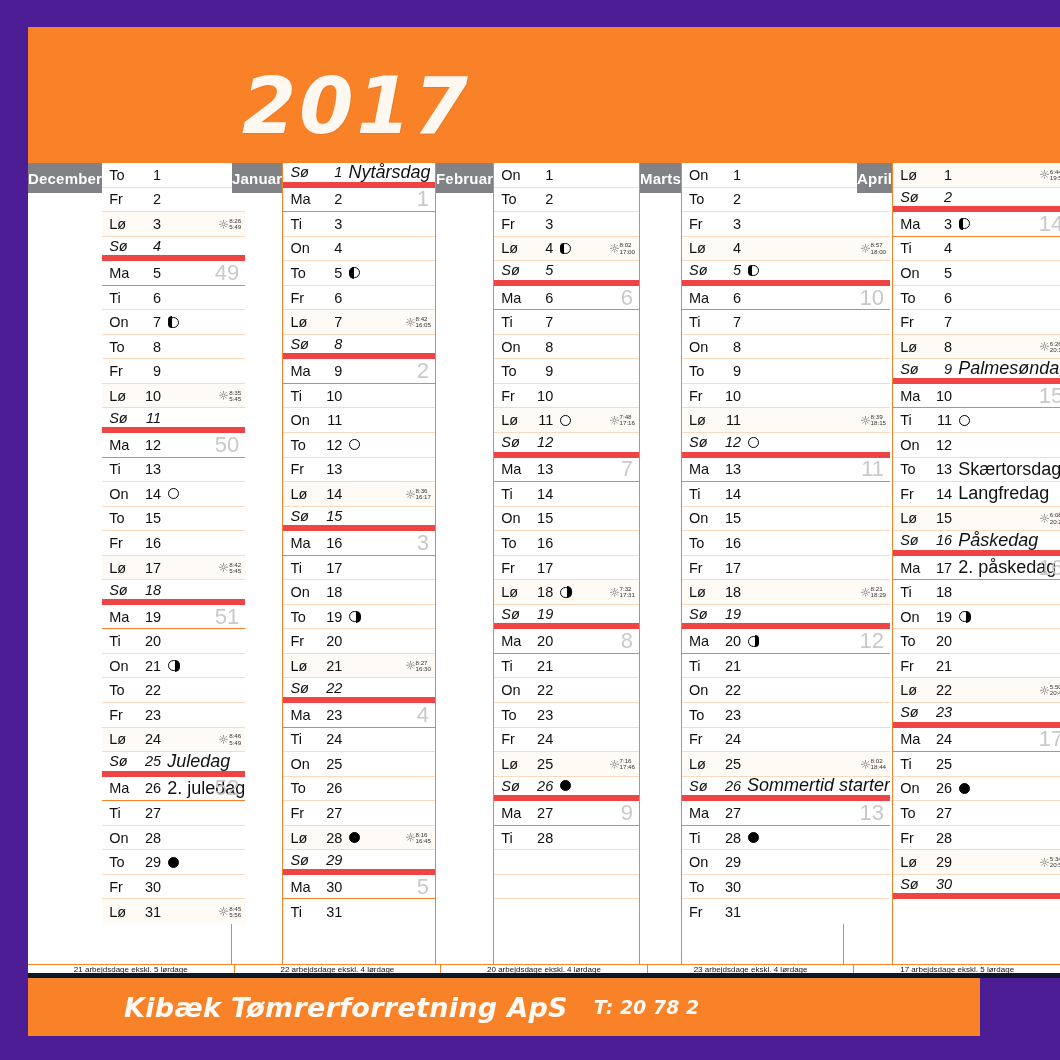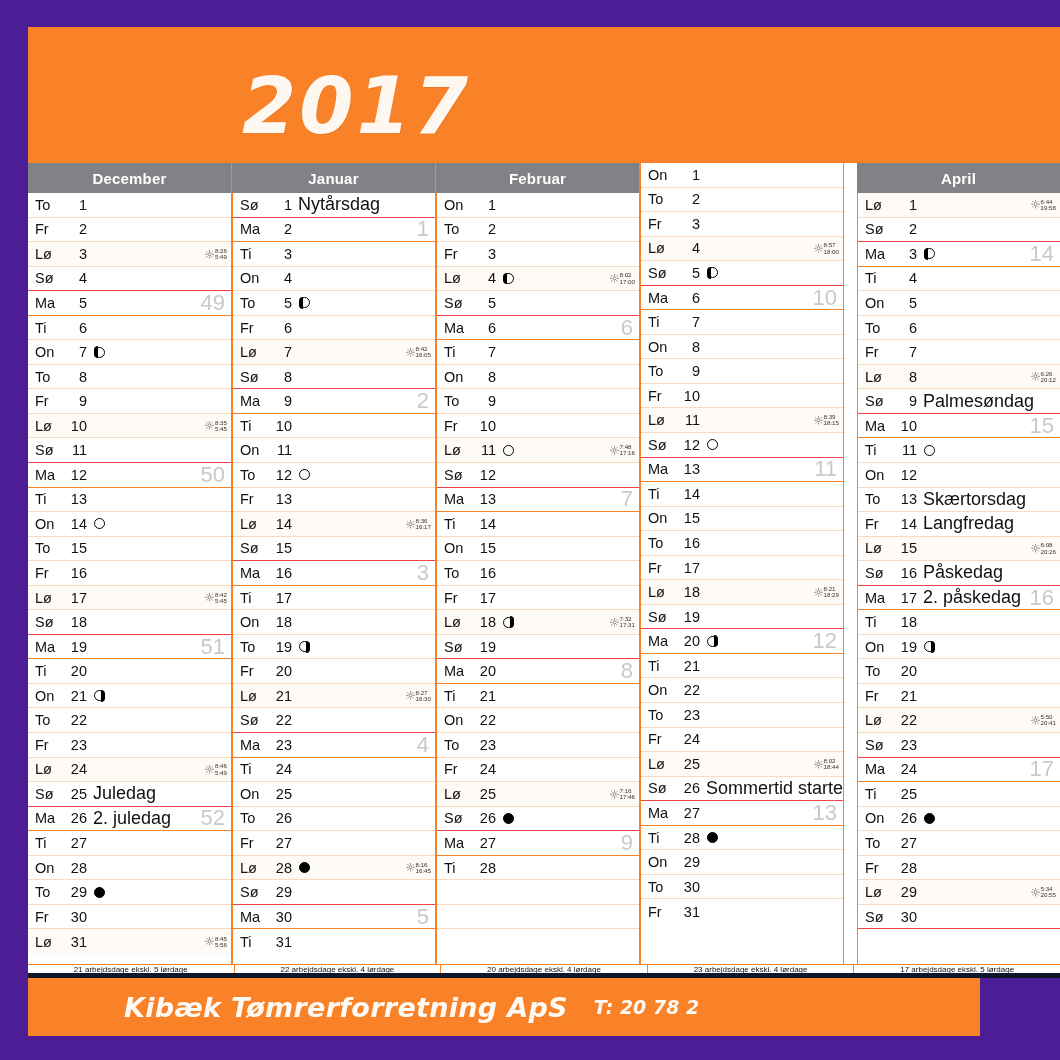--- a/index.html
+++ b/index.html
@@ -42,21 +42,21 @@
     width: 1032px; height: 812px;
     display: flex;
     background: #ffffff;
   }
   .month {
     flex: 1 1 0;
     min-width: 0;
     position: relative;
     border-right: 1px solid #F98128;
     display: flex;
-    flex-direction: column;
+    flex-direction: row;
   }
   .month:last-child { border-right: none; padding-left: 13px; }
 
   .month-head {
     height: 30px;
     background: #808285;
     color: #ffffff;
     font-size: 15px;
     font-weight: 700;
     display: flex;
@@ -78,21 +78,21 @@
     align-items: center;
     padding-left: 7px;
     border-bottom: 1px solid #FBD9BC;
     background: #ffffff;
     font-size: 14.5px;
     color: #111111;
     white-space: nowrap;
     overflow: hidden;
   }
   .day.weekstart { border-bottom: 1px solid #F98128; }
-  .day.sunday    { border-bottom: 1px solid #ef4444; }
+  .day.sunday    { border-bottom: 6px solid #ef4444; font-style: italic; }
   .day.saturday  { background: #FEFAF6; }
   .day.empty { background: #ffffff; border-bottom: 1px solid #FBD9BC; }
   .day.lastrow { border-bottom: none; }
 
   .dow {
     display: inline-block;
     width: 28px;
     flex: none;
     font-size: 14.5px;
   }
@@ -890,20 +890,21 @@
           <div class="day">
             <span class="dow">Ti</span>
             <span class="dnum">28</span>
           </div>
           <div class="day empty"></div>
           <div class="day empty"></div>
           <div class="day empty lastrow"></div>
         </div>
       </div>
       <div class="month">
+        <div class="month-head">Marts</div>
         <div class="month-body">
           <div class="day">
             <span class="dow">On</span>
             <span class="dnum">1</span>
           </div>
           <div class="day">
             <span class="dow">To</span>
             <span class="dnum">2</span>
           </div>
           <div class="day">

